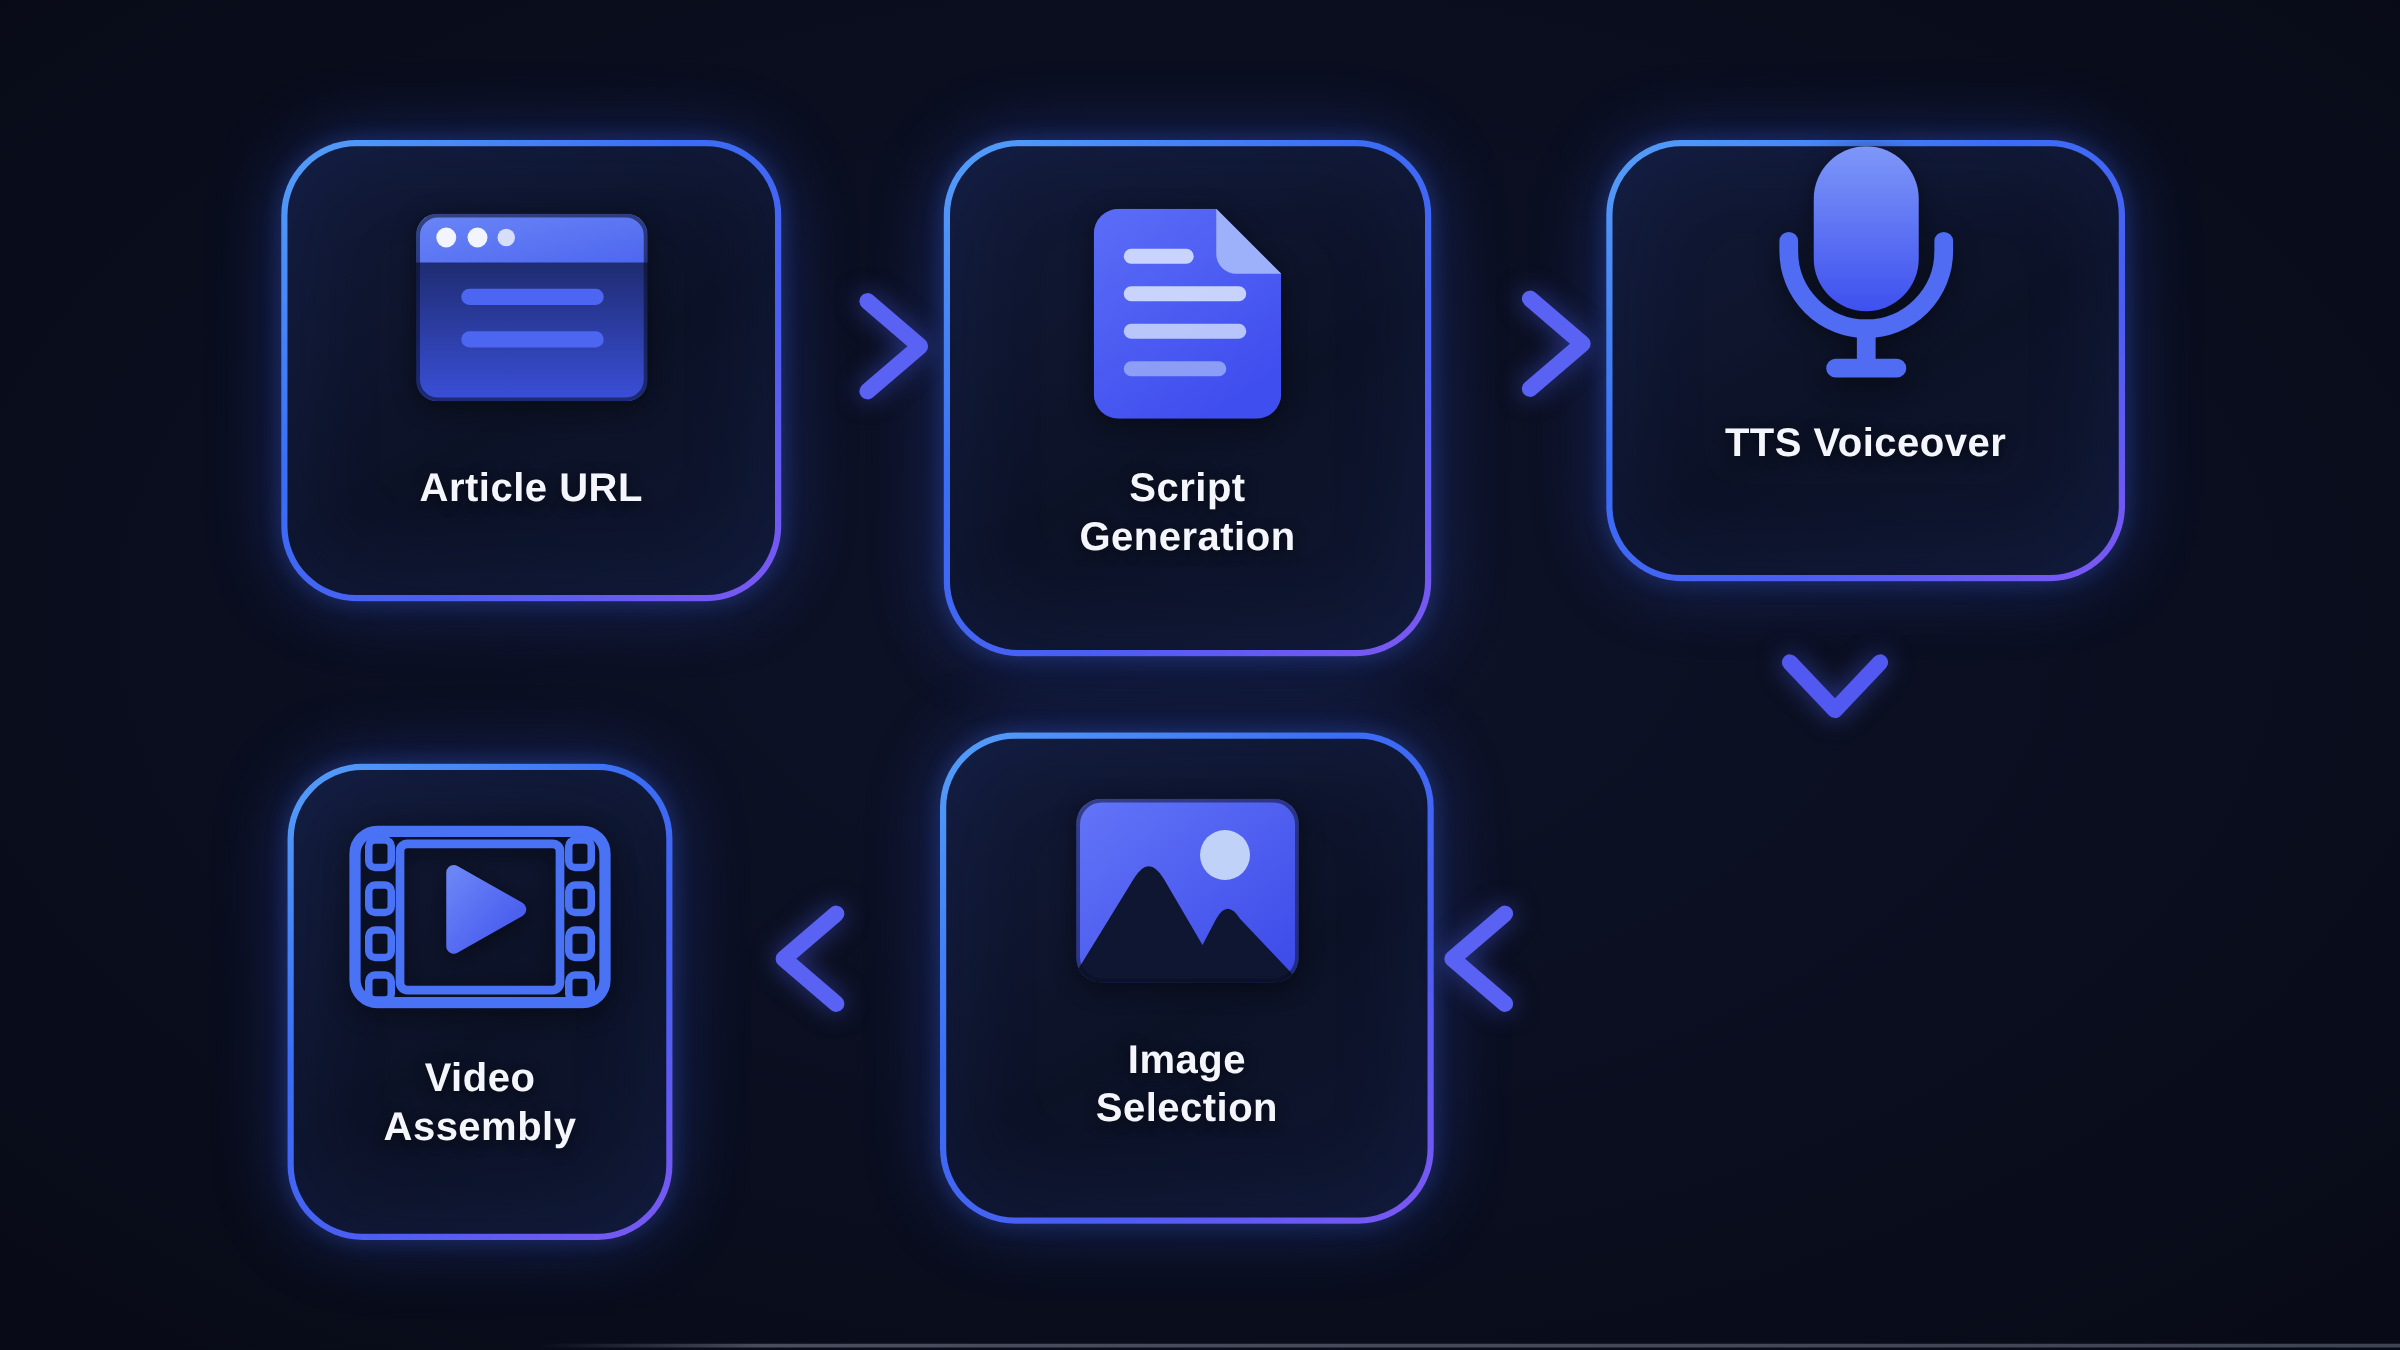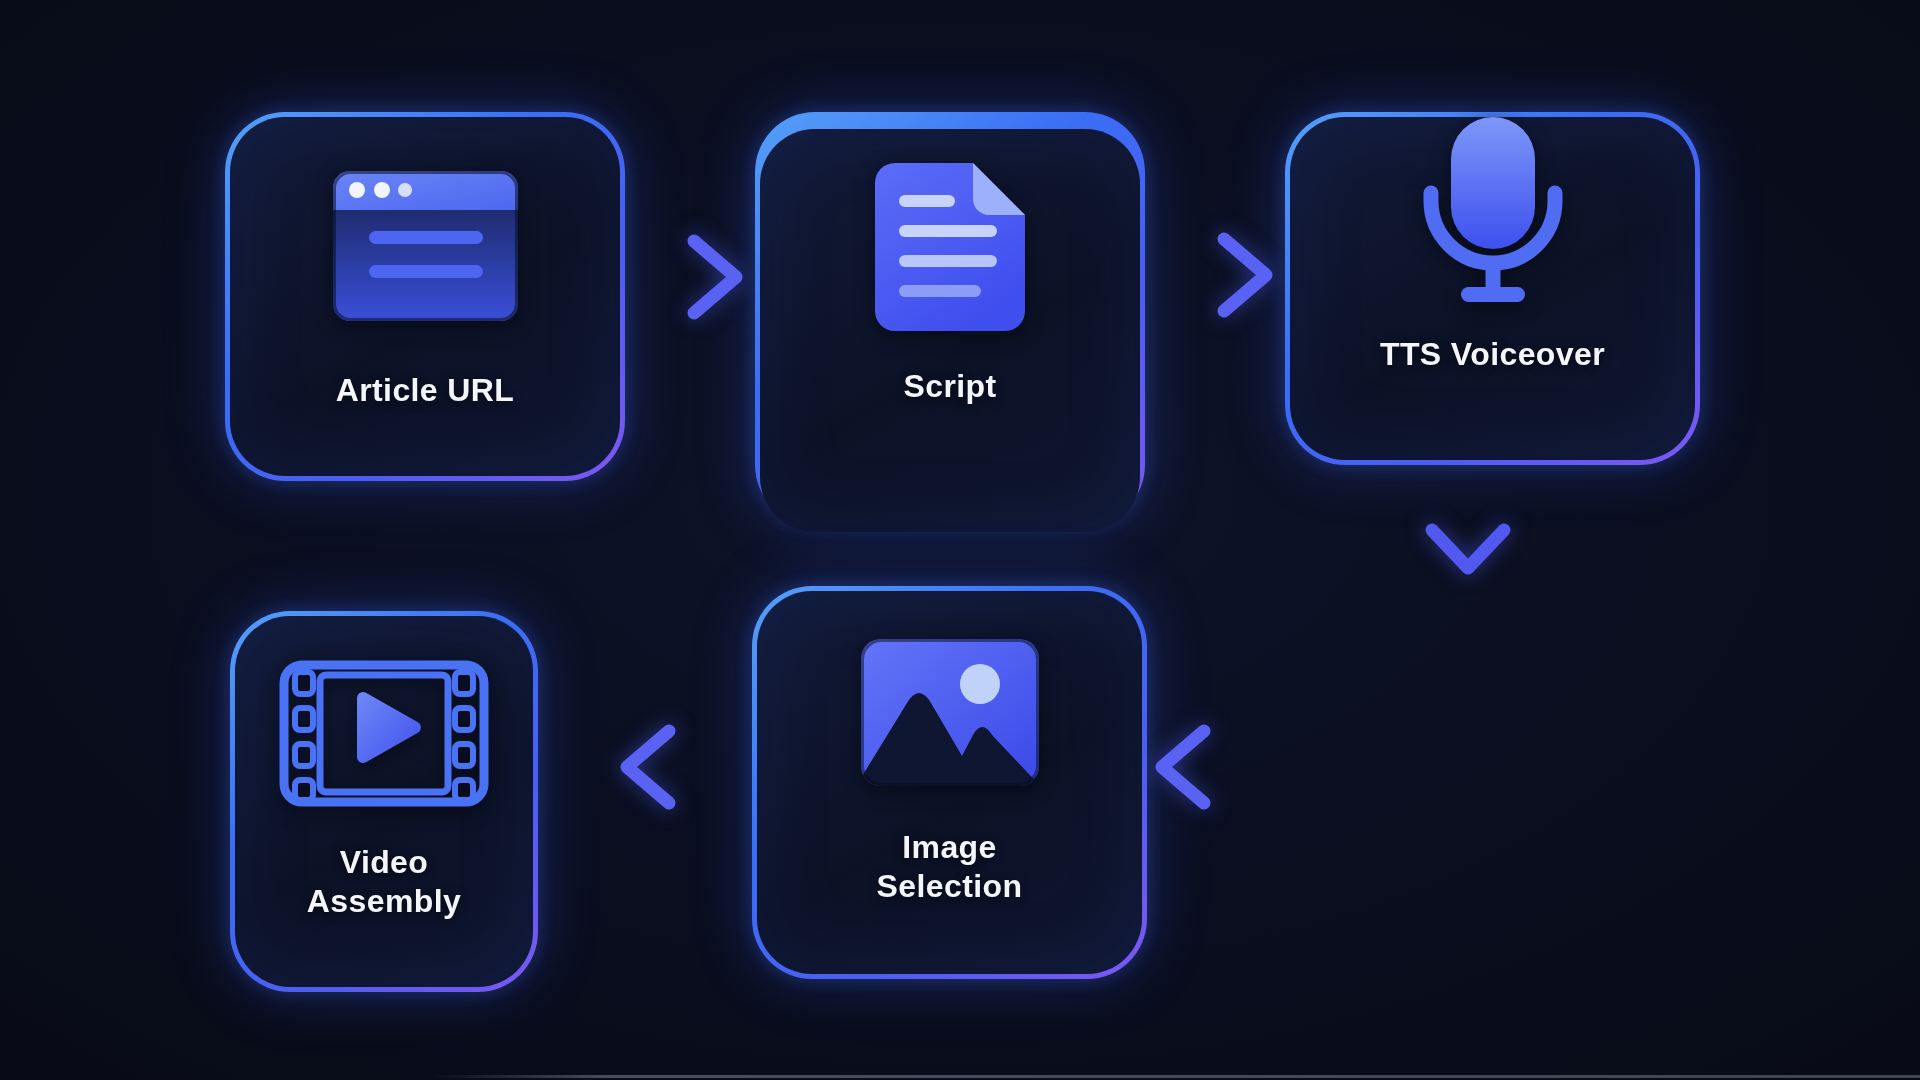--- a/index.html
+++ b/index.html
@@ -20,21 +20,21 @@
     display:flex;flex-direction:column;align-items:center;
   }
   .label{
     font-weight:700;font-size:32px;line-height:1.22;color:#f4f6fc;text-align:center;
     text-shadow:0 2px 10px rgba(0,0,0,.6);letter-spacing:.4px;
   }
   .icon svg{display:block;filter:drop-shadow(0 4px 10px rgba(0,0,0,.45));}
   .arrow{position:absolute;filter:drop-shadow(0 0 10px rgba(76,96,245,.5));}
   
   .n1 .node-inner{padding-top:54px;} .n1 .icon{margin-bottom:50px;}
-  .n2 .node-inner{padding-top:34px;margin-top:12px;} .n2 .icon{margin-bottom:36px;}
+  .n2 .node-inner{padding-top:50px;} .n2 .icon{margin-bottom:36px;}
   .n3 .node-inner{} .n3 .icon{margin-bottom:26px;}
   .n4 .node-inner{padding-top:44px;} .n4 .icon{margin-bottom:36px;}
   .n5 .node-inner{padding-top:48px;} .n5 .icon{margin-bottom:42px;}
   .n6 .node-inner{padding-top:42px;} .n6 .icon{margin-bottom:50px;}
   .bottom-line{
     position:absolute;left:430px;right:0;top:1075px;height:3px;
     background:linear-gradient(90deg, rgba(170,185,210,0) 0%, rgba(190,200,220,.35) 12%, rgba(190,200,220,.30) 100%);
   }
 </style>
 </head>
@@ -90,20 +90,21 @@
           <path d="M20,0 h78 l52,52 v96 a20,20 0 0 1 -20,20 h-110 a20,20 0 0 1 -20,-20 v-128 a20,20 0 0 1 20,-20 z" fill="url(#docG)"></path>
           <path d="M98,0 l52,52 h-36 a16,16 0 0 1 -16,-16 z" fill="#9db0fa"></path>
           <rect x="24" y="32" width="56" height="12" rx="6" fill="#cfdafc" opacity="0.95"></rect>
           <rect x="24" y="62" width="98" height="12" rx="6" fill="#cfdafc" opacity="0.95"></rect>
           <rect x="24" y="92" width="98" height="12" rx="6" fill="#c4d1fb" opacity="0.9"></rect>
           <rect x="24" y="122" width="82" height="12" rx="6" fill="#93a5f6" opacity="0.9"></rect>
         </svg>
       </div>
       <div class="label">
         <span style="display:block">Script</span>
+        <span style="display:block">Generation</span>
       </div>
     </div>
   </div>
 
   <div class="node n3" style="left:1285px;top:112px;width:415px;height:353px;">
     <div class="node-inner">
       <div class="icon">
         <svg width="140" height="192" viewBox="0 0 140 192">
           <defs>
             <linearGradient id="micG" x1="0" y1="0" x2="0" y2="1">

